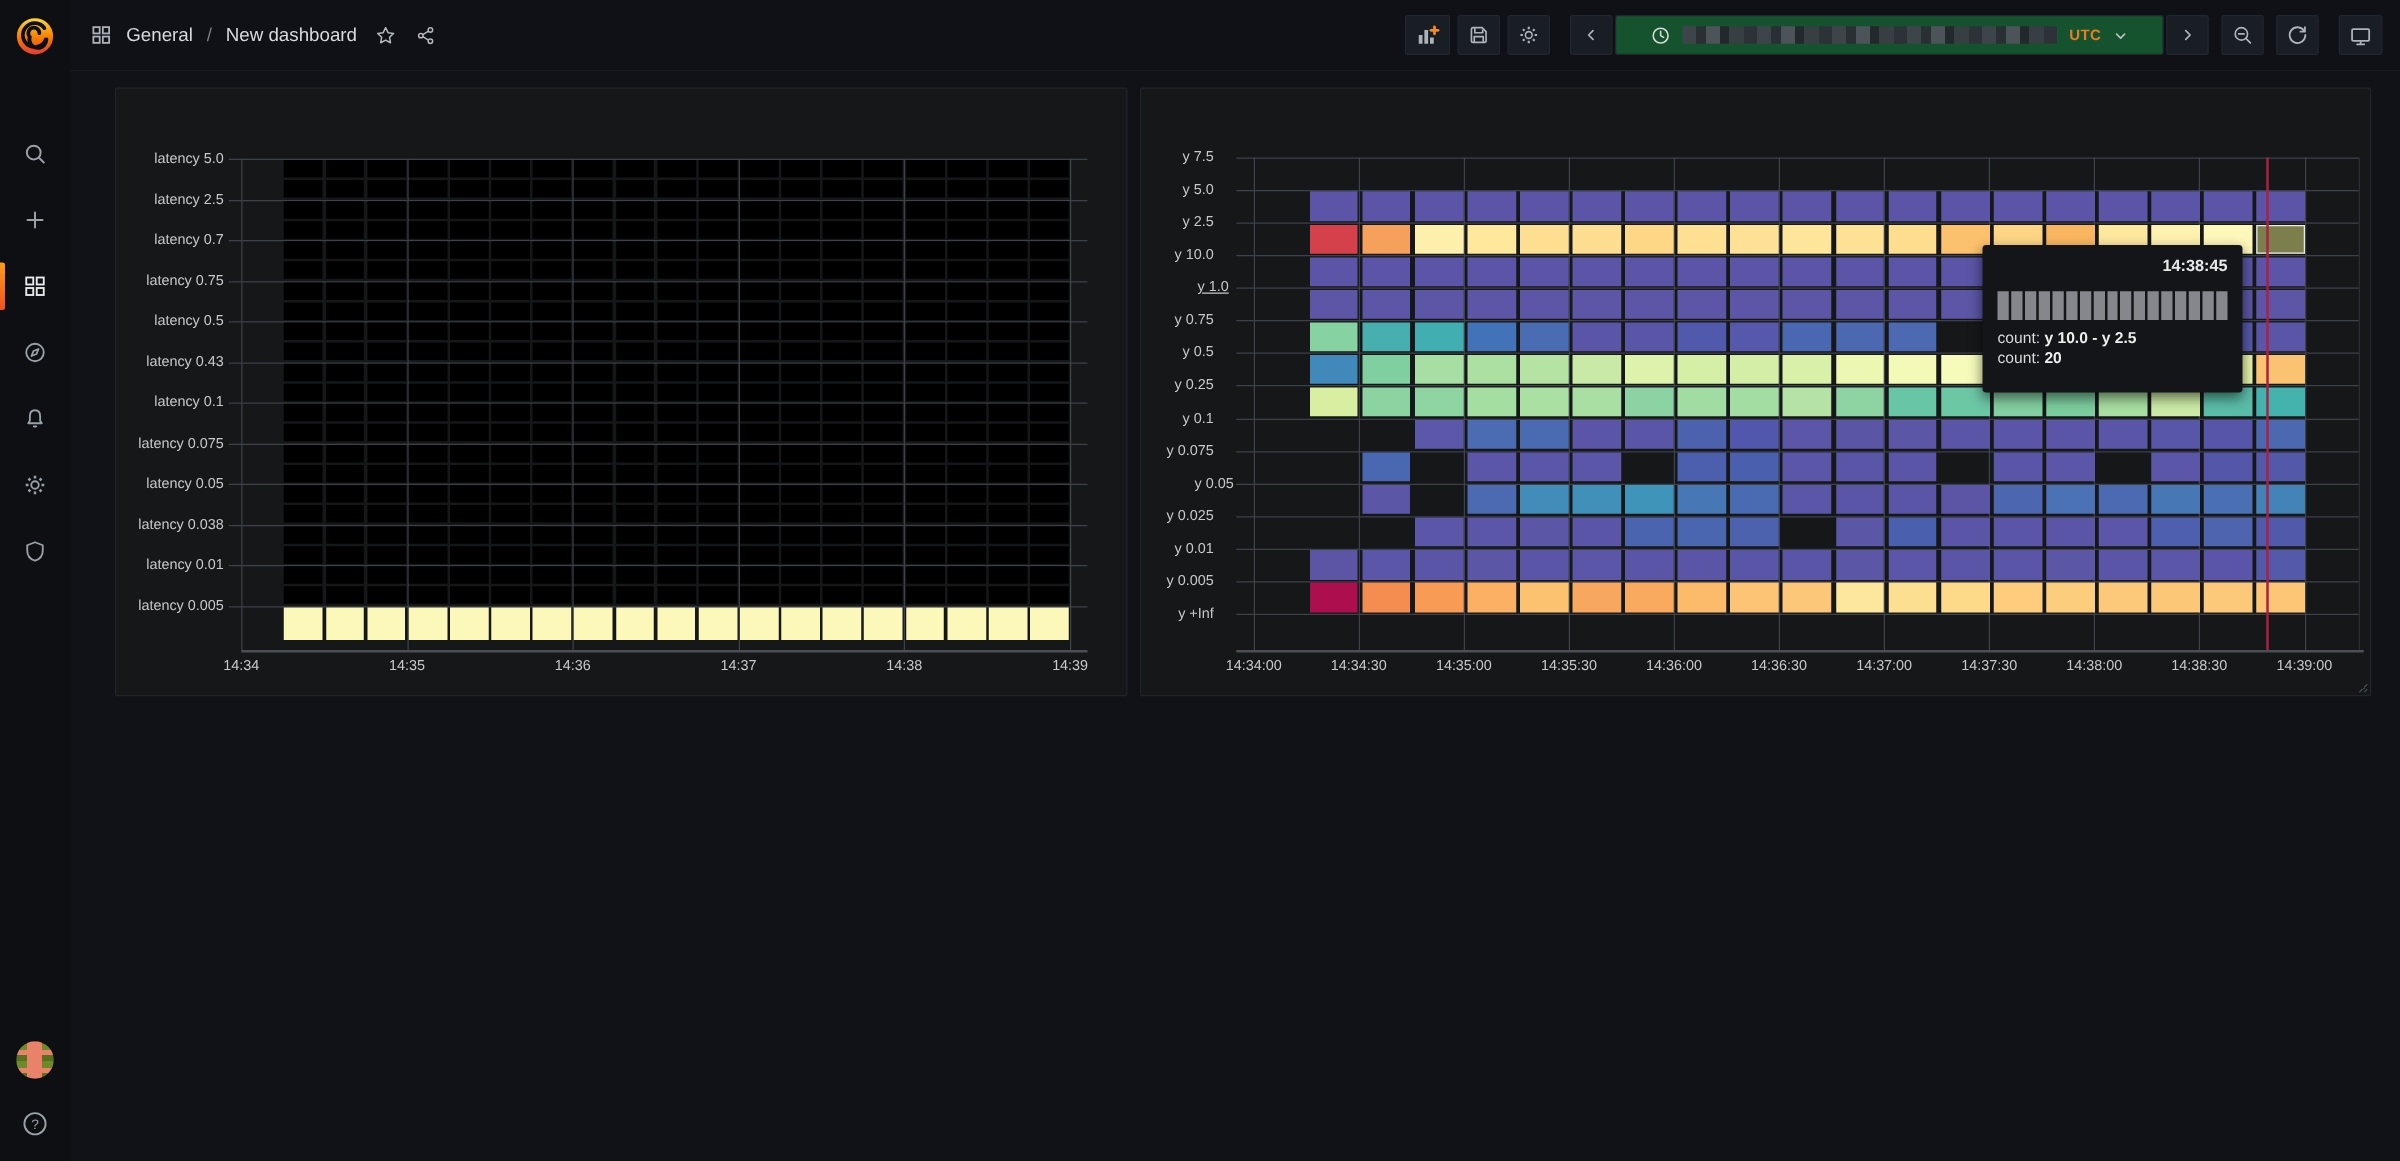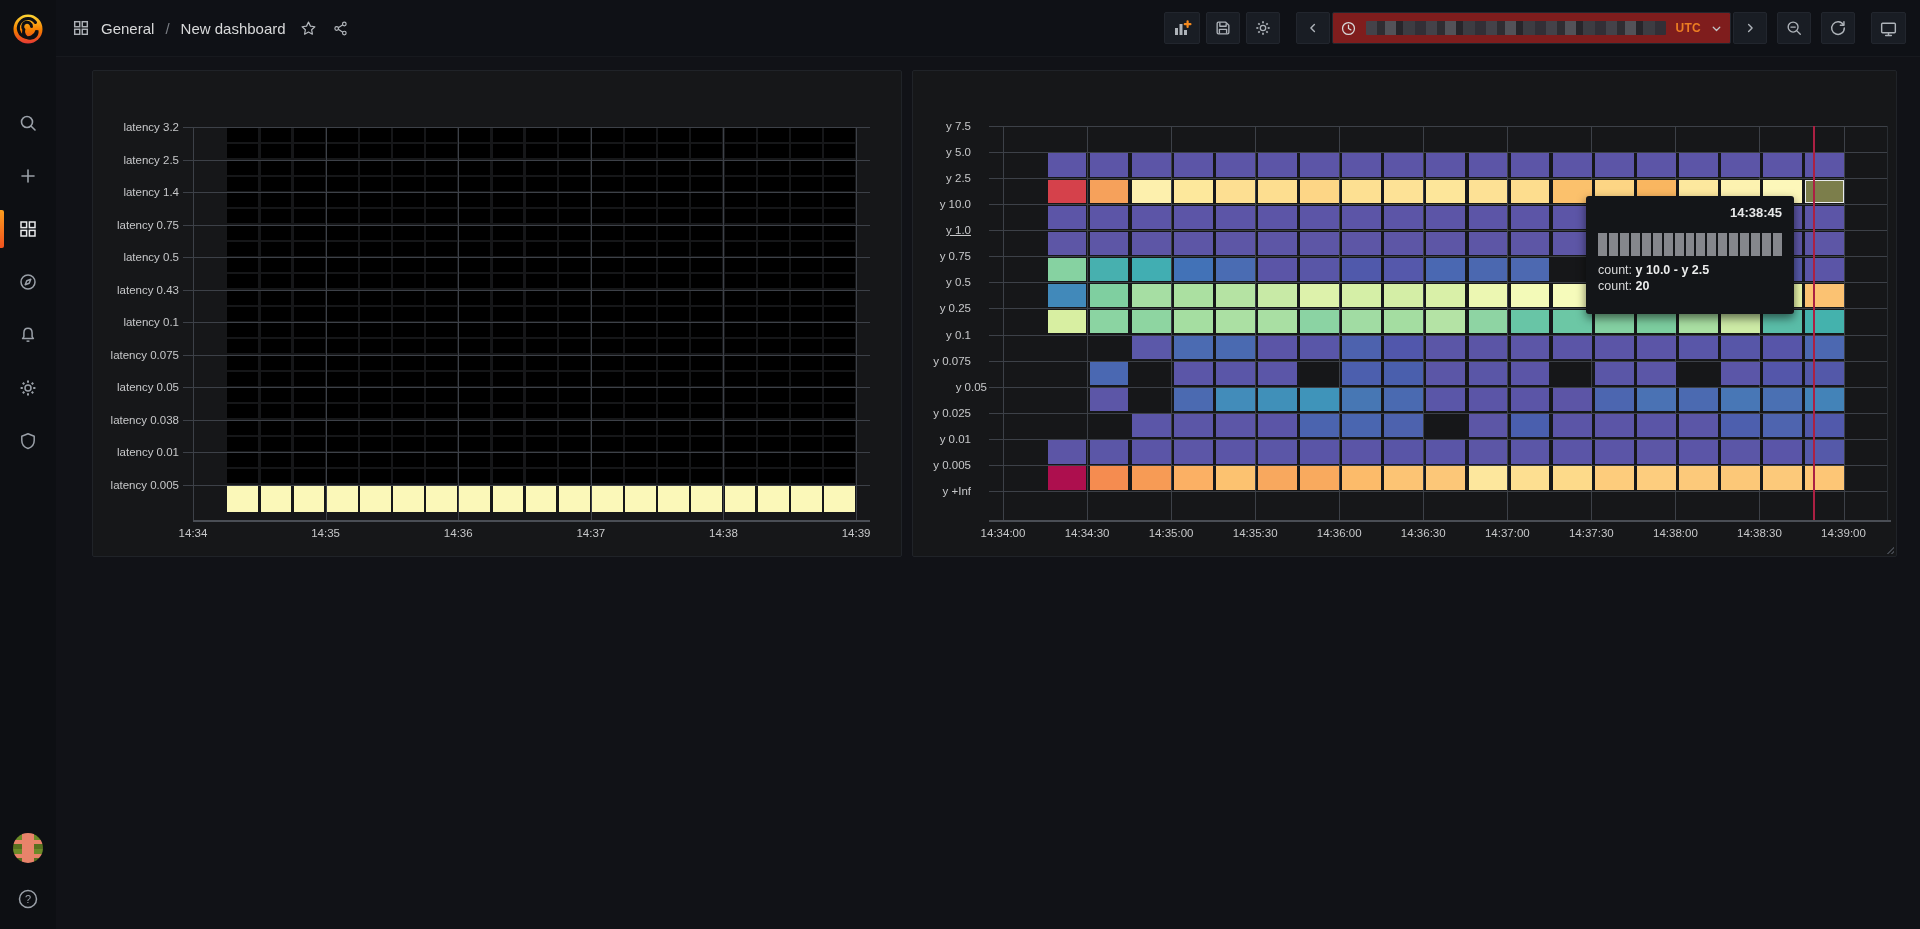--- a/index.html
+++ b/index.html
@@ -27,22 +27,22 @@
   .crumb{display:flex;align-items:center;gap:11px;font-size:15px;}
   .crumb .grid-ic{color:#aeb2b8;}
   .crumb .sep{color:#7b7f86;}
   .crumb .lnk{color:#d8d9da;cursor:pointer;}
   .crumb-icons{display:flex;align-items:center;gap:15px;margin-left:14px;color:#b4b8bd;}
   .tb-actions{margin-left:auto;display:flex;align-items:center;}
   .tb-btn{height:32px;min-width:34px;box-sizing:border-box;padding:0 7px;background:#191d24;border:1px solid #22262e;
     border-radius:2px;display:flex;align-items:center;justify-content:center;color:#aeb3b9;cursor:pointer;}
   .gap6{margin-right:6px;} .gap10{margin-right:10px;} .gap16{margin-right:16px;}
   .tp-group{display:flex;align-items:center;gap:2px;}
-  .tp-main{height:32px;box-sizing:border-box;background:#7f1d1d;border:1px solid #22262e;border-radius:2px;
-    display:flex;align-items:center;gap:9px;padding:0 7px;cursor:pointer;}
+  .tp-main{height:32px;box-sizing:border-box;background:#14532d;border:1px solid #22262e;border-radius:2px;
+    display:flex;align-items:center;gap:9px;padding:0 27px;cursor:pointer;}
   .redacted{width:300px;height:14px;border-radius:1px;opacity:.95;filter:blur(.4px);
     background:repeating-linear-gradient(90deg,#41454c 0 11px,#2b2e34 11px 19px,#51555c 19px 30px,#23262b 30px 37px,#3a3e45 37px 49px,#2e3138 49px 60px);}
   .utc{color:#ec7d22;font-weight:bold;font-size:12px;letter-spacing:.3px;}
   
   .panel{position:absolute;background:#161719;border:1px solid #202328;border-radius:2px;box-sizing:border-box;}
   #panel-left{left:92px;top:70px;width:810px;height:487px;}
   #panel-right{left:912px;top:70px;width:985px;height:487px;}
   .panel-header{height:28px;display:flex;align-items:center;justify-content:center;gap:5px;
     font-size:13px;font-weight:bold;color:#d8d9da;cursor:pointer;}
   .panel-header .caret{color:#c2c5c8;margin-top:2px;}
@@ -250,25 +250,25 @@
           <line x1="10" y1="14.5" x2="10" y2="17"></line>
           <line x1="7" y1="17.3" x2="13" y2="17.3"></line>
         </svg>
     </div>
   </div>
 </div>
 
 <div class="panel" id="panel-left">
   <div class="plot" id="plot-left">
       <div class="hline" style="left: 90px; width: 687px; top: 56px;"></div>
-      <div class="ylab" style="left: 0px; width: 86px; top: 49px;">latency 3.2</div>
+      <div class="ylab" style="left: 0px; width: 86px; top: 49px;">latency 5.0</div>
       <div class="hline" style="left: 90px; width: 687px; top: 88.5px;"></div>
       <div class="ylab" style="left: 0px; width: 86px; top: 81.5px;">latency 2.5</div>
       <div class="hline" style="left: 90px; width: 687px; top: 121px;"></div>
-      <div class="ylab" style="left: 0px; width: 86px; top: 114px;">latency 1.4</div>
+      <div class="ylab" style="left: 0px; width: 86px; top: 114px;">latency 0.7</div>
       <div class="hline" style="left: 90px; width: 687px; top: 153.5px;"></div>
       <div class="ylab" style="left: 0px; width: 86px; top: 146.5px;">latency 0.75</div>
       <div class="hline" style="left: 90px; width: 687px; top: 186px;"></div>
       <div class="ylab" style="left: 0px; width: 86px; top: 179px;">latency 0.5</div>
       <div class="hline" style="left: 90px; width: 687px; top: 218.5px;"></div>
       <div class="ylab" style="left: 0px; width: 86px; top: 211.5px;">latency 0.43</div>
       <div class="hline" style="left: 90px; width: 687px; top: 251px;"></div>
       <div class="ylab" style="left: 0px; width: 86px; top: 244px;">latency 0.1</div>
       <div class="hline" style="left: 90px; width: 687px; top: 283.5px;"></div>
       <div class="ylab" style="left: 0px; width: 86px; top: 276.5px;">latency 0.075</div>
@@ -737,21 +737,21 @@
   <div class="plot" id="plot-right">
       <div class="hline" style="left: 76px; width: 898px; top: 55px;"></div>
       <div class="ylab" style="left: 0px; width: 58px; top: 48px;">y 7.5</div>
       <div class="hline" style="left: 76px; width: 898px; top: 81.07px;"></div>
       <div class="ylab" style="left: 0px; width: 58px; top: 74.07px;">y 5.0</div>
       <div class="hline" style="left: 76px; width: 898px; top: 107.14px;"></div>
       <div class="ylab" style="left: 0px; width: 58px; top: 100.14px;">y 2.5</div>
       <div class="hline" style="left: 76px; width: 898px; top: 133.21px;"></div>
       <div class="ylab" style="left: 0px; width: 58px; top: 126.21px;">y 10.0</div>
       <div class="hline" style="left: 76px; width: 898px; top: 159.28px;"></div>
-      <div class="ylab" style="left: 0px; width: 58px; top: 152.28px; text-decoration: underline;">y 1.0</div>
+      <div class="ylab" style="left: 12px; width: 58px; top: 152.28px; text-decoration: underline;">y 1.0</div>
       <div class="hline" style="left: 76px; width: 898px; top: 185.35px;"></div>
       <div class="ylab" style="left: 0px; width: 58px; top: 178.35px;">y 0.75</div>
       <div class="hline" style="left: 76px; width: 898px; top: 211.42px;"></div>
       <div class="ylab" style="left: 0px; width: 58px; top: 204.42px;">y 0.5</div>
       <div class="hline" style="left: 76px; width: 898px; top: 237.49px;"></div>
       <div class="ylab" style="left: 0px; width: 58px; top: 230.49px;">y 0.25</div>
       <div class="hline" style="left: 76px; width: 898px; top: 263.56px;"></div>
       <div class="ylab" style="left: 0px; width: 58px; top: 256.56px;">y 0.1</div>
       <div class="hline" style="left: 76px; width: 898px; top: 289.63px;"></div>
       <div class="ylab" style="left: 0px; width: 58px; top: 282.63px;">y 0.075</div>

